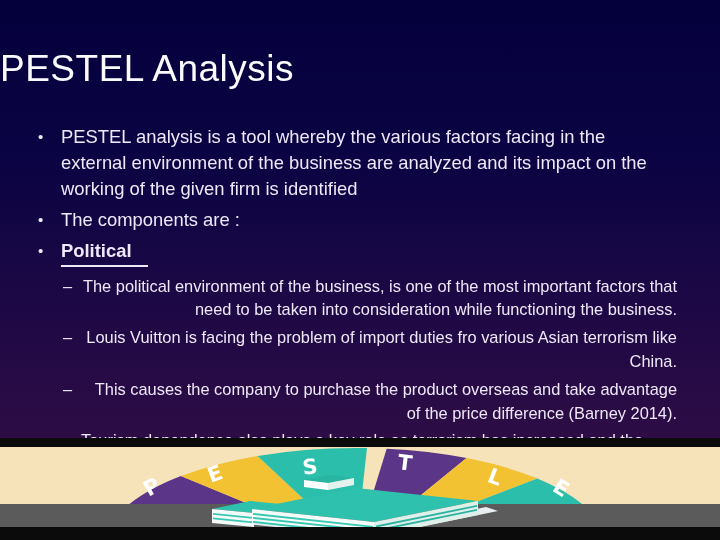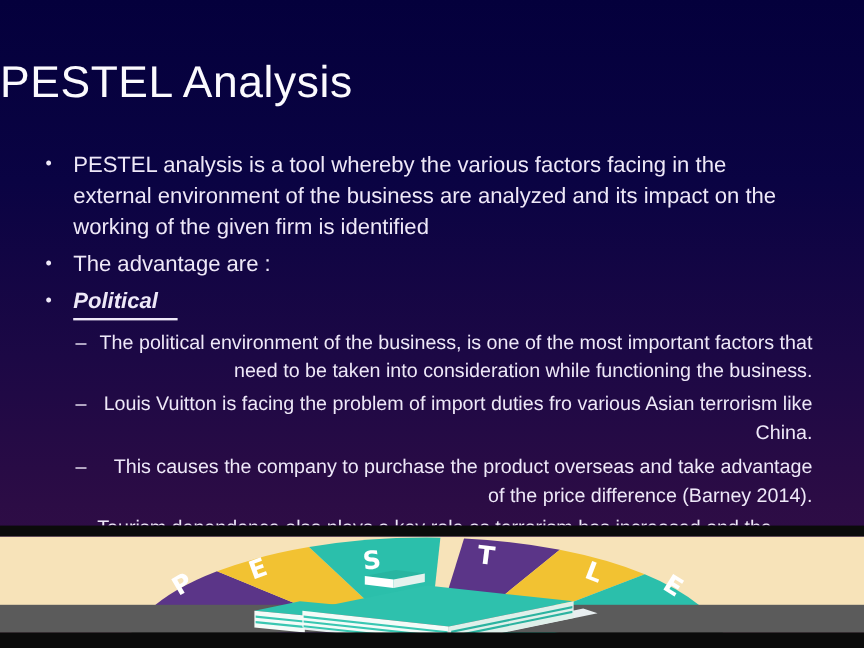--- a/index.html
+++ b/index.html
@@ -13,21 +13,21 @@
     font-size:37px;font-weight:400;color:#FBFAFE;letter-spacing:.5px;
   }
   .content{position:absolute;left:38px;top:124px;width:668px;height:314px;overflow:hidden;color:#EEE8F8;}
   .row{display:flex;align-items:flex-start;}
   .lv1{font-size:18.4px;line-height:1.41;margin-bottom:5px;}
   .lv1 .mk{flex:0 0 23px;font-size:15px;padding-top:2px;}
   .lv1 .t{max-width:586px;}
   .lv2{font-size:16.4px;line-height:1.45;margin-left:25px;margin-bottom:4px;}
   .lv2 .mk{flex:0 0 18px;}
   .lv2 .t{max-width:596px;text-align:right;}
-  .political .t{font-weight:bold;border-bottom:2px solid #EEE8F8;padding-right:16px;padding-bottom:1px;font-style:italic;}
+  .political .t{font-weight:bold;border-bottom:2px solid #EEE8F8;padding-right:16px;padding-bottom:1px;}
   .political{margin-bottom:8px;}
   .divider{position:absolute;top:438px;left:0;width:720px;height:9px;background:#0B0B0B;}
   .footer-art{position:absolute;top:447px;left:0;width:720px;height:93px;}
   .fan-letter{font-family:"DejaVu Sans","Liberation Sans",sans-serif;font-weight:bold;font-size:21px;fill:#FFFFFF;}
 </style>
 </head>
 <body>
 
 <div class="stage">
 
@@ -35,21 +35,21 @@
 
   <div class="content">
 
     <div class="row lv1">
       <span class="mk">•</span>
       <span class="t">PESTEL analysis  is a tool whereby the various factors facing in the external environment of the business are analyzed and its impact on the working of the given firm is identified</span>
     </div>
 
     <div class="row lv1">
       <span class="mk">•</span>
-      <span class="t">The advantage are :</span>
+      <span class="t">The components are :</span>
     </div>
 
     <div class="row lv1 political">
       <span class="mk">•</span>
       <span class="t">Political</span>
     </div>
 
     <div class="row lv2">
       <span class="mk">–</span>
       <span class="t">The political environment of the business, is one of the most important factors that need to be taken into consideration while functioning the business.</span>

